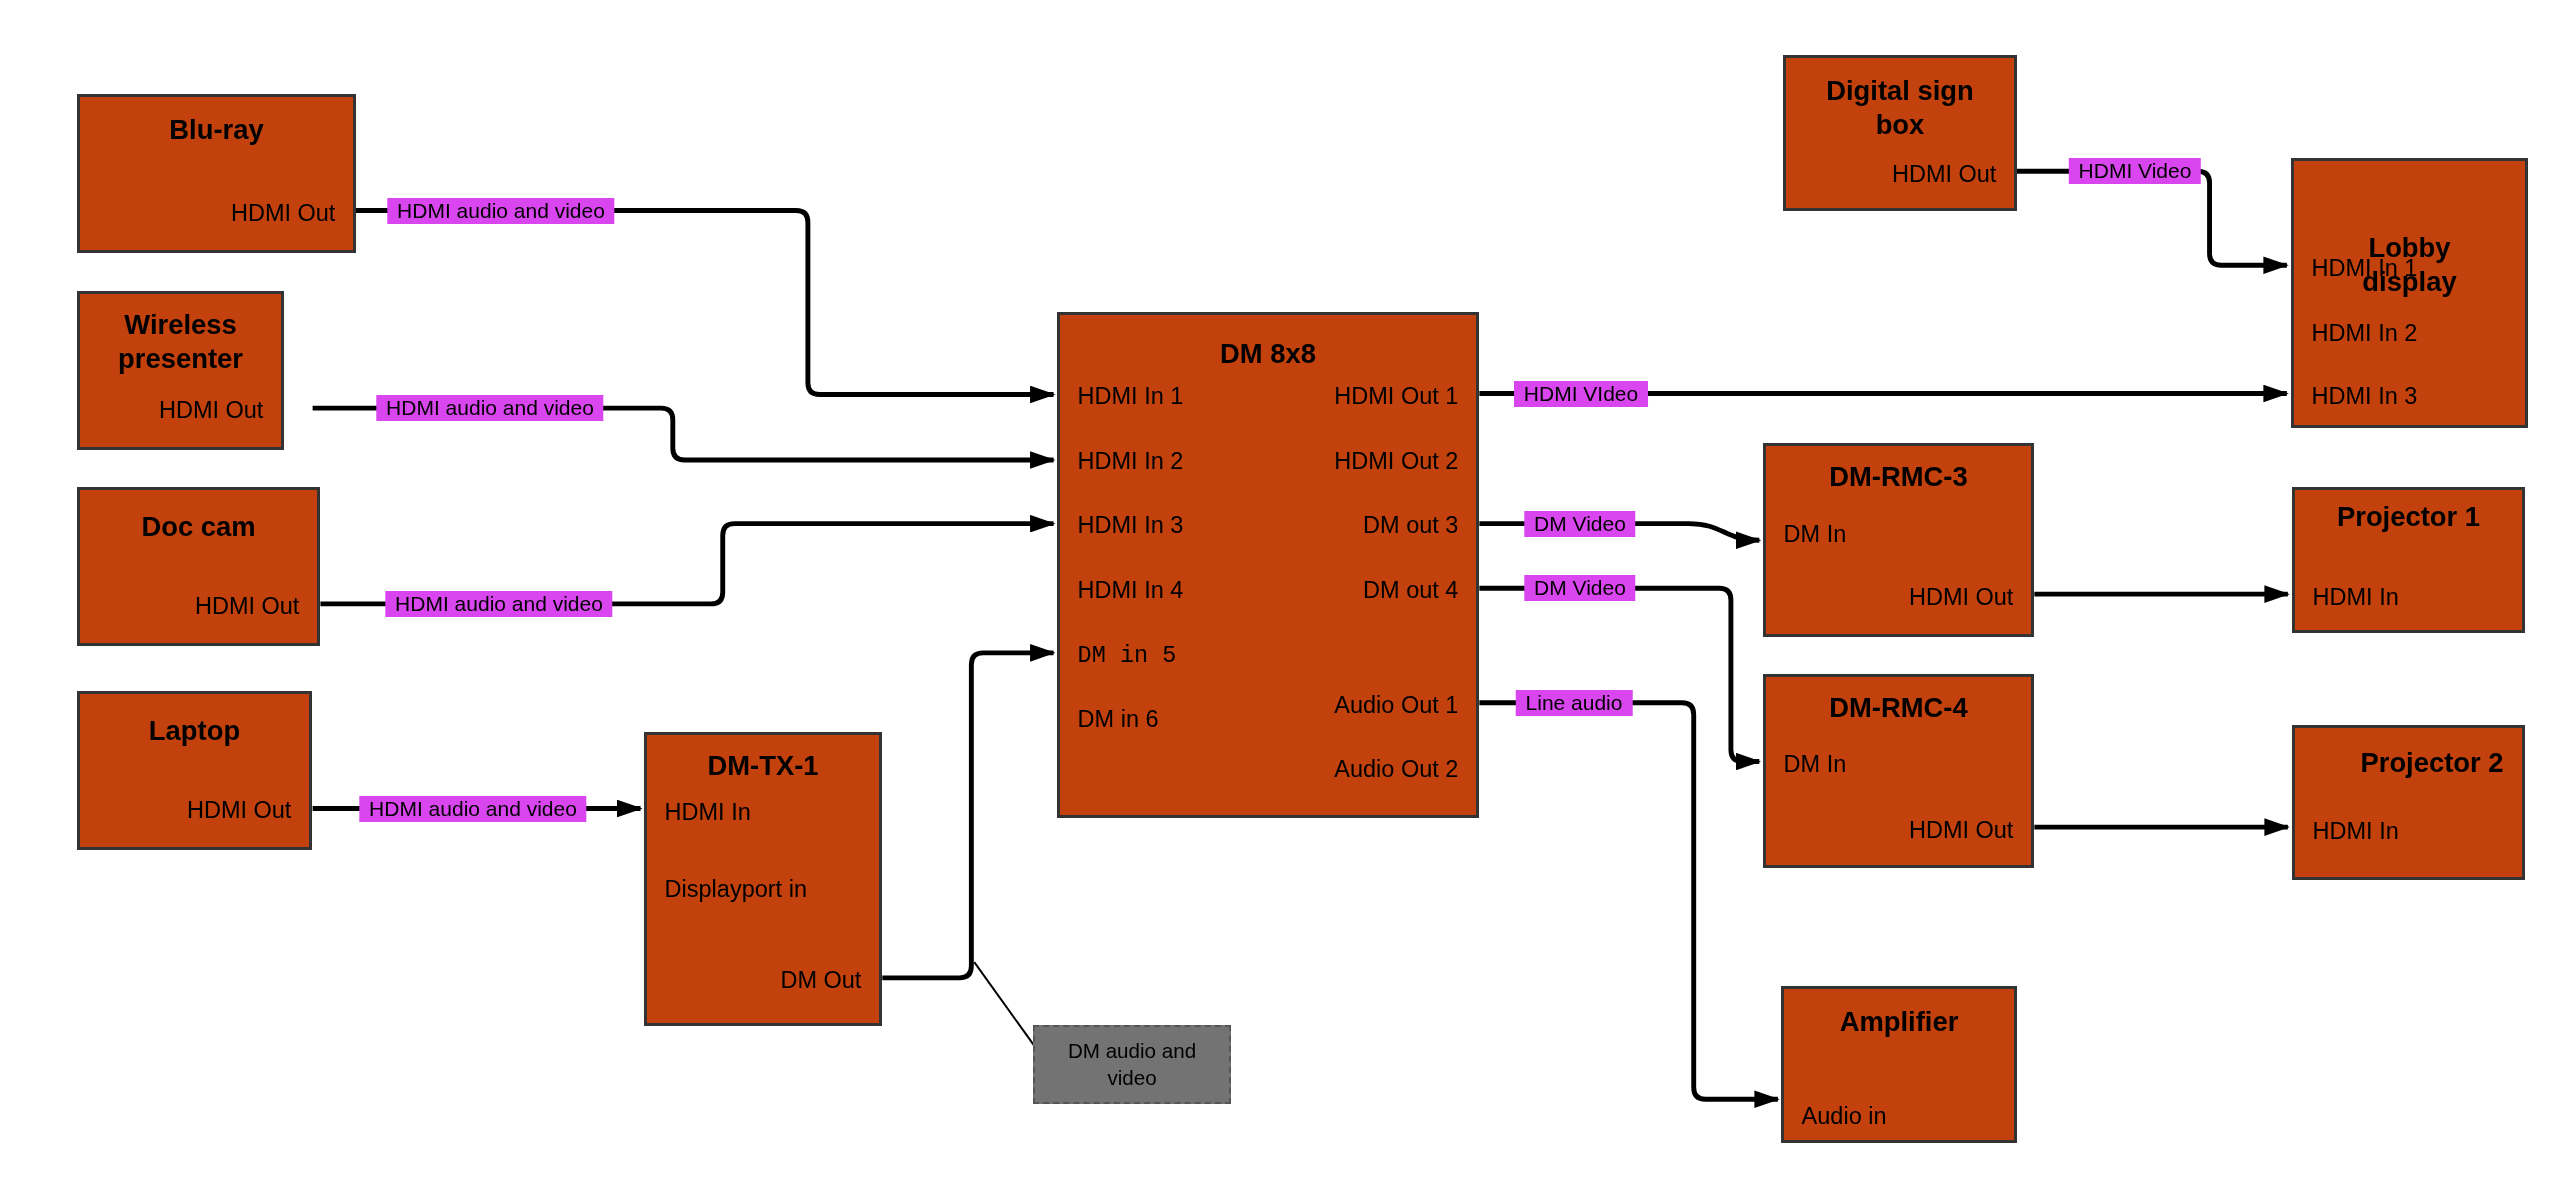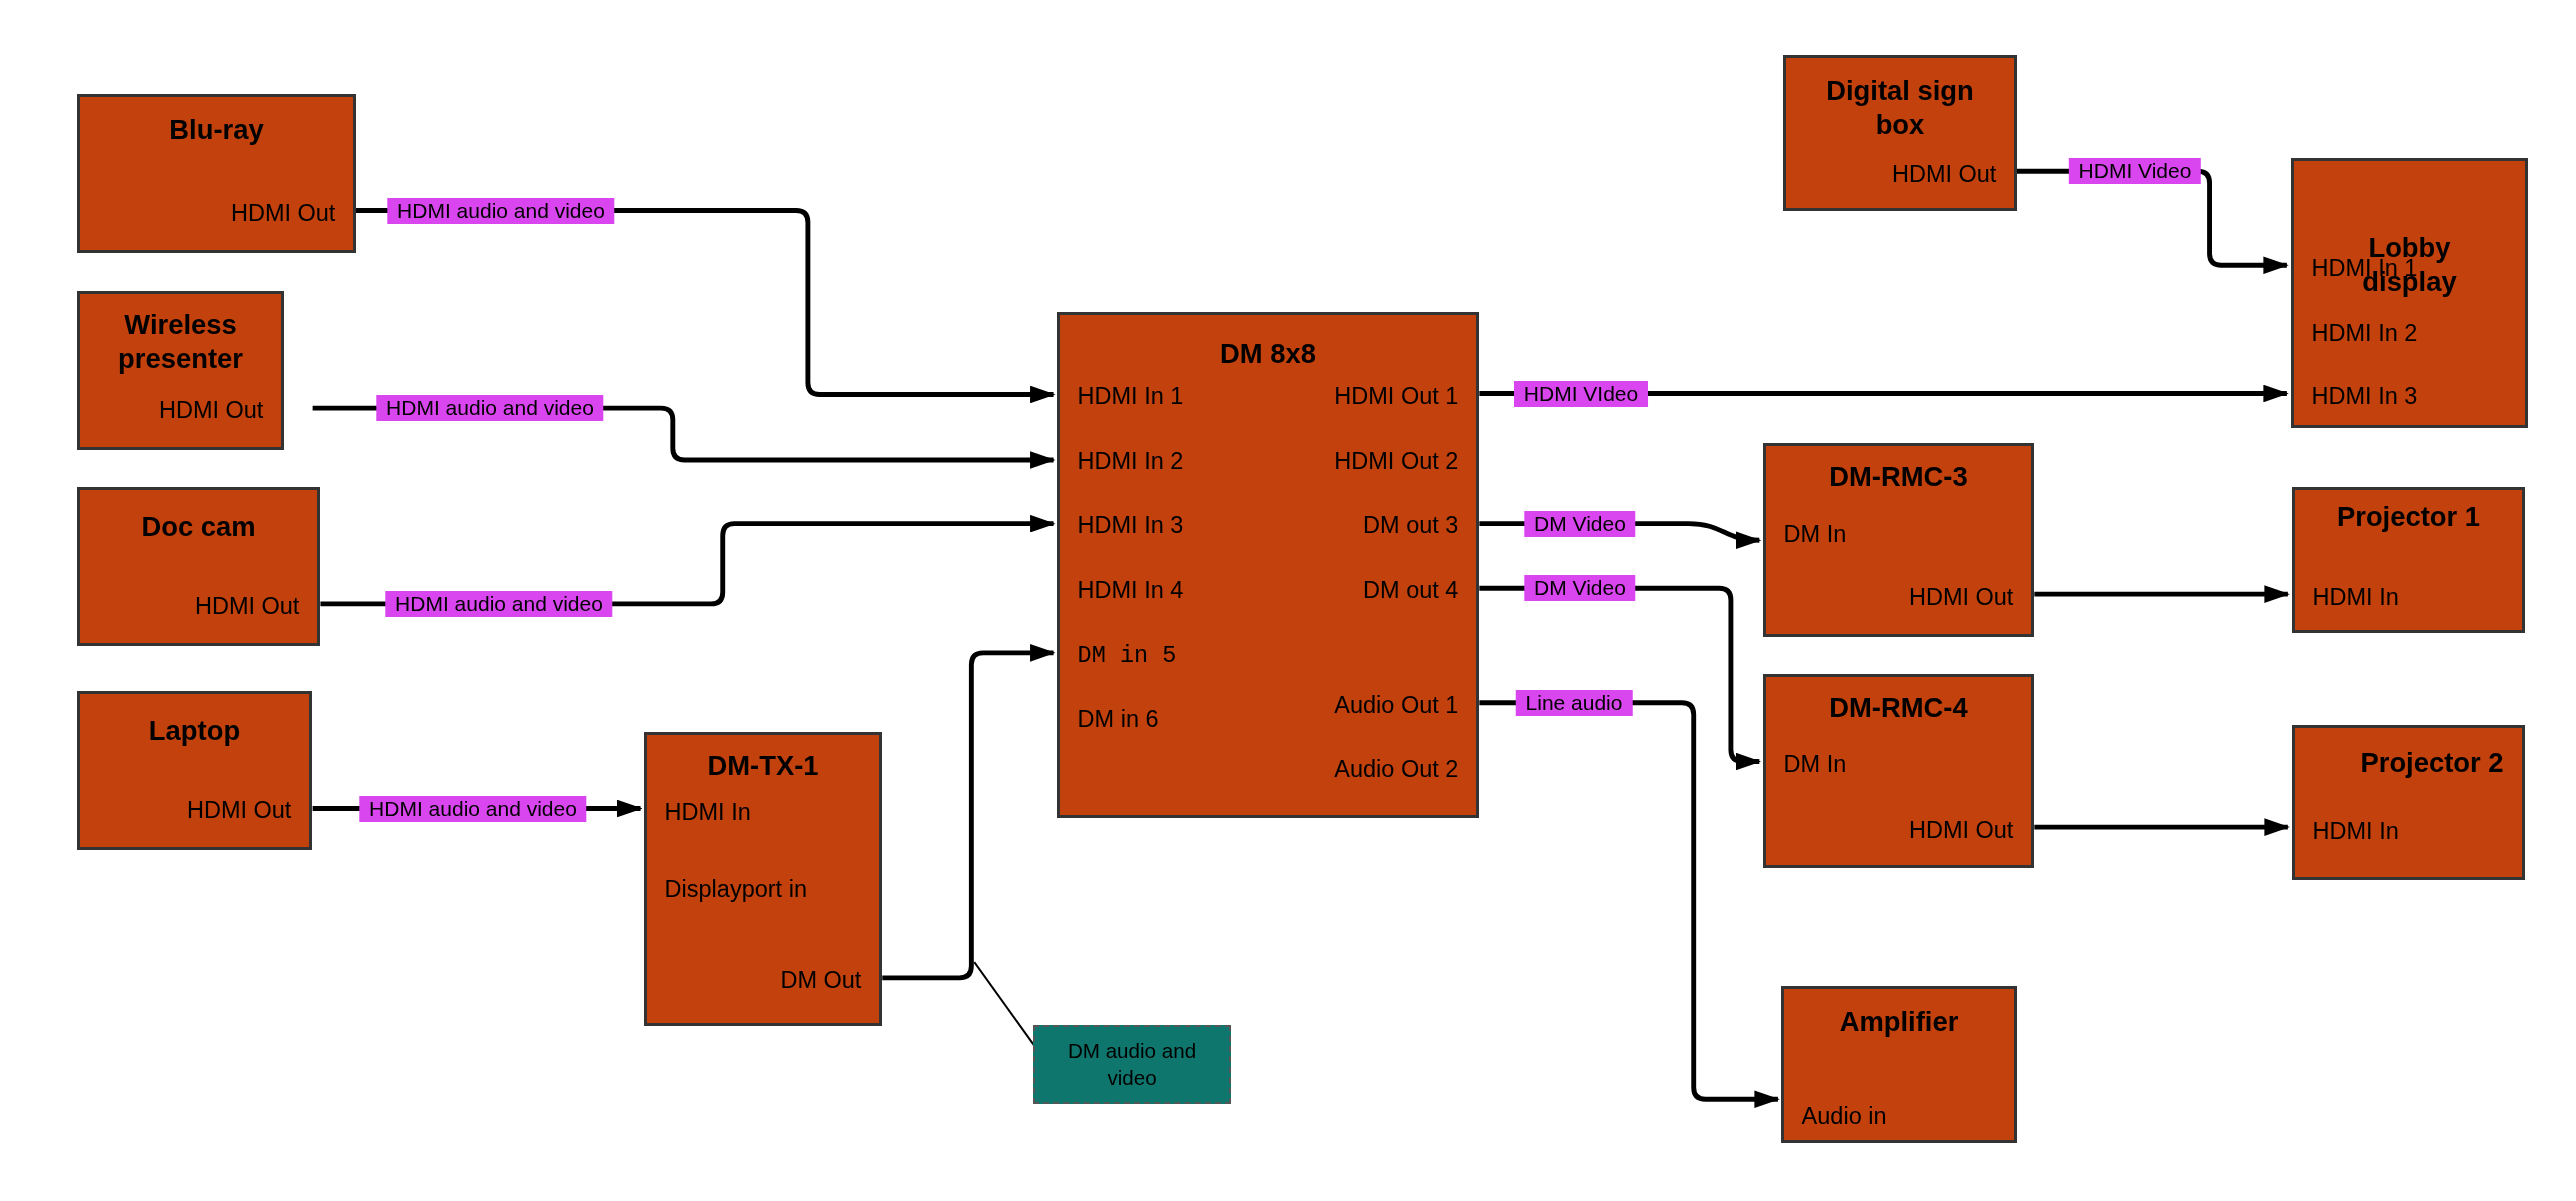--- a/index.html
+++ b/index.html
@@ -20,21 +20,21 @@
     position:absolute;font-size:23.5px;line-height:1;
     transform:translateY(-50%);white-space:nowrap;
   }
   .port.left{left:17.6px;}
   .port.right{right:17.6px;text-align:right;}
   .wlabel{
     position:absolute;transform:translate(-50%,-50%);
     background:#d946ef;padding:1px 9.8px;font-size:21px;white-space:nowrap;
   }
   .callout{
-    position:absolute;border:2px dashed #555555;background:#0f766e;
+    position:absolute;border:2px dashed #555555;background:#737373;
     display:flex;align-items:center;justify-content:center;text-align:center;
     font-size:20.6px;line-height:1.3;white-space:pre-line;box-sizing:border-box;
   }
 </style>
 </head>
 <body>
 
 <div id="canvas">
 
   <svg class="wires" viewBox="0 0 2631 1227">

